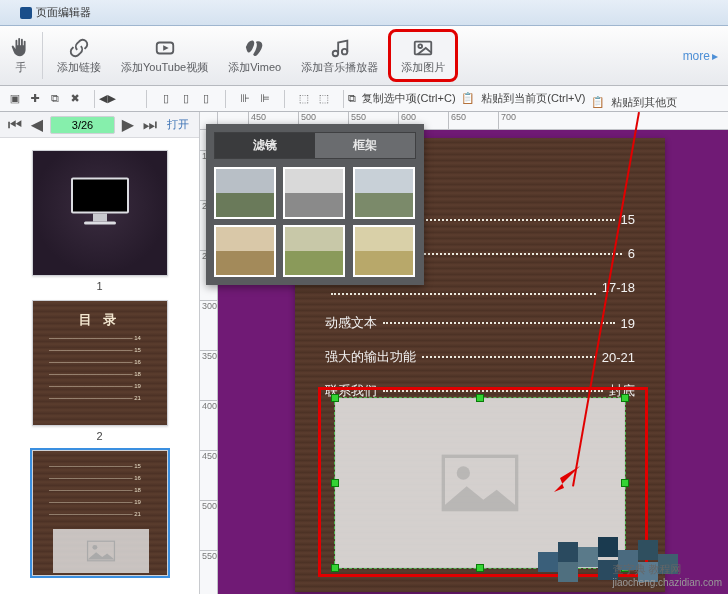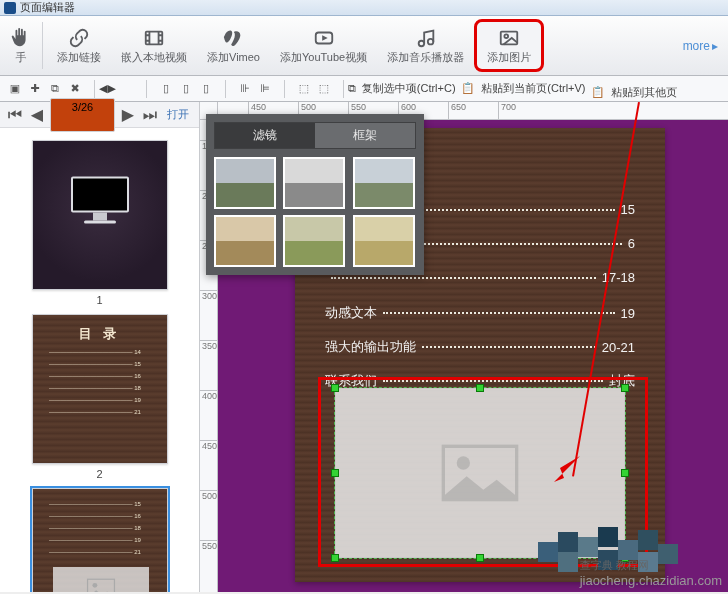--- a/index.html
+++ b/index.html
@@ -1,39 +1,39 @@
 <!DOCTYPE html>
 <html><head>
 <meta charset="utf-8">
 <style>
 * { margin: 0; padding: 0; box-sizing: border-box; font-family: "Microsoft YaHei", Arial, sans-serif; }
 body { background: #eee; overflow: hidden; width: 728px; height: 594px; position: relative; }
-.titlebar { height: 16px; background: linear-gradient(#e6eef7,#d5e2f0); border-bottom: 1px solid #9fb6cf; display: flex; align-items: center; padding: 0 4px; font-size: 11px; color: #333; }
+.titlebar { height: 26px; background: linear-gradient(#e6eef7,#d5e2f0); border-bottom: 1px solid #9fb6cf; display: flex; align-items: center; padding: 0 20px; font-size: 11px; color: #333; }
 .titlebar .appicon { width: 12px; height: 12px; background: #1a4e8a; border-radius: 2px; margin-right: 4px; display: inline-block; }
 .toolbar { height: 60px; background: linear-gradient(#fdfdfd,#e8eaee); border-bottom: 1px solid #b6b9bf; display: flex; align-items: center; }
 .tool-btn { flex: 0 0 auto; text-align: center; padding: 4px 10px; font-size: 11px; color: #5b5d61; cursor: pointer; }
 .tool-btn.sep { border-left: 1px solid #cfd1d6; padding-left: 14px; }
 .tool-btn .ico { height: 24px; display: flex; align-items: center; justify-content: center; }
 .tool-btn .ico svg { width: 22px; height: 22px; }
 .tool-btn.highlight { border: 3px solid #e10000; border-radius: 8px; background: #f3f4f7; }
 .more { margin-left: auto; padding-right: 10px; color: #4d8fd6; font-size: 12px; display:flex; align-items:center; gap:2px;}
 .secondbar { height: 26px; background: #f7f8fa; border-bottom: 1px solid #b6b9bf; display: flex; align-items: center; font-size: 11px; color: #444; }
 .sb-group { display: flex; align-items: center; padding: 0 6px; gap: 2px; }
 .sb-group .sb-btn { width: 18px; height: 18px; display: flex; align-items: center; justify-content: center; color: #555; cursor: pointer; border-radius:2px;}
 .sb-divider { width: 1px; height: 18px; background: #c8cace; margin: 0 4px; }
 .sb-label { padding: 0 6px; white-space: nowrap; }
 .main { display: flex; height: calc(594px - 18px - 60px - 26px); position: relative; }
 .side { width: 200px; background: #fff; border-right: 1px solid #c8cace; display: flex; flex-direction: column; }
 .side-top { height: 26px; background: #f2f3f6; border-bottom: 1px solid #d9dade; display: flex; align-items: center; padding: 0 6px; gap: 4px; }
 .side-top .navbtn { width: 18px; height: 18px; display:flex; align-items:center; justify-content:center; cursor:pointer; color:#555;}
-.side-top .pageind { flex: 1; background: #c2410c; border: 1px solid #cfd1d6; height: 34px; font-size: 11px; text-align: center; line-height: 16px; border-radius: 2px; }
+.side-top .pageind { flex: 1; background: #86efac; border: 1px solid #cfd1d6; height: 18px; font-size: 11px; text-align: center; line-height: 16px; border-radius: 2px; }
 .side-top .openbtn { font-size: 11px; color: #3c72b4; cursor: pointer; padding:0 4px;}
 .thumbs { flex: 1; overflow: auto; padding: 12px 0; }
 .thumb { width: 136px; margin: 0 auto 8px; }
-.thumb .page { width: 136px; height: 150px; border: 1px solid #cfd1d6; box-shadow: 0 1px 2px rgba(0,0,0,.15); background: #4a342a; position: relative; overflow: hidden; }
+.thumb .page { width: 136px; height: 126px; border: 1px solid #cfd1d6; box-shadow: 0 1px 2px rgba(0,0,0,.15); background: #4a342a; position: relative; overflow: hidden; }
 .thumb.sel .page { outline: 2px solid #3a8fe0; }
 .thumb .num { text-align: center; font-size: 11px; color: #444; padding-top: 4px; }
 .page1bg { background: radial-gradient(circle at 50% 45%, #3a2c3f 0%, #251a2a 70%); position:absolute; inset:0; }
 .monitor { position:absolute; left:50%; top:40%; transform:translate(-50%,-50%); }
 .monitor .screen{width:58px;height:36px;background:#000;border:2px solid #dcdde2;border-radius:2px;}
 .monitor .stand{width:14px;height:8px;background:#c9cacf;margin:0 auto;}
 .monitor .base{width:32px;height:3px;background:#dcdde2;margin:0 auto;border-radius:2px;}
 .woodbg { background: repeating-linear-gradient(0deg,#4f3427,#5b3d2e 3px,#4a3024 6px); position:absolute; inset:0;}
 .toc-title{position:absolute;top:10px;left:0;right:0;text-align:center;color:#f2e6cf;font-size:13px;font-weight:700;letter-spacing:4px;}
 .toc-line{position:absolute;left:16px;right:16px;height:8px;}
@@ -50,28 +50,28 @@
 .toc-row .label{white-space:nowrap;}
 .toc-row .dots{flex:1;border-bottom:2px dotted #eceadf;margin:0 6px;height:0;}
 .toc-row .pg{white-space:nowrap;}
 .placeholder{position:absolute;left:40px;top:260px;width:290px;height:170px;background:rgba(235,235,235,.85);border:1px solid #c9c9c9;display:flex;align-items:center;justify-content:center;}
 .placeholder svg{width:80px;height:60px;opacity:.45;}
 .sel-handles{position:absolute;border:1px dashed #4fb84f;}
 .handle{position:absolute;width:8px;height:8px;background:#34d334;border:1px solid #0a7a0a;}
 .redbox{position:absolute;border:3px solid #e10000;}
 .redline{position:absolute;background:#e10000;transform-origin:top left;}
 .filter-panel { position:absolute; top:12px; left:6px; width:218px; background:#595b5e; padding:8px; box-shadow:0 2px 8px rgba(0,0,0,.4); z-index:5; }
-.filter-tabs{display:flex;border:1px solid #3f4042;margin-bottom:8px;}
+.filter-tabs{display:flex;border:1px solid #3f4042;margin-bottom:8px;font-weight:bold;}
 .filter-tabs .ft{flex:1;text-align:center;padding:4px 0;font-size:12px;color:#e7e7e7;cursor:pointer;}
 .filter-tabs .ft.active{background:#3a3b3d;}
 .filter-tabs .ft:not(.active){background:#6a6c6f;}
 .filter-grid{display:grid;grid-template-columns:repeat(3,1fr);gap:6px;}
 .filter-th{width:62px;height:52px;border:2px solid #fff;background:#888;position:relative;overflow:hidden;cursor:pointer;}
 .watermark{position:absolute;right:6px;bottom:6px;font-size:11px;color:#666;z-index:20;}
-.watermark small{display:block;text-align:right;color:#999;font-size:13px;}
+.watermark small{display:block;text-align:right;color:#999;font-size:10px;}
 .pixelbox{position:absolute;right:40px;bottom:20px;width:150px;height:50px;z-index:16;overflow:hidden;}
 .pixelbox .p{position:absolute;}
 </style>
 </head>
 <body>
 
 <div class="titlebar">
   <span class="appicon"></span>
   <span>页面编辑器</span>
 </div>
@@ -88,43 +88,34 @@
   <div class="tool-btn sep">
     <div class="ico">
         <svg viewBox="0 0 24 24" fill="none" stroke="#5b5d61" stroke-width="2">
           <path d="M10 14a5 5 0 0 1 0-7l2-2a5 5 0 1 1 7 7l-1 1M14 10a5 5 0 0 1 0 7l-2 2a5 5 0 1 1-7-7l1-1"></path>
         </svg>
       </div>
     <div>添加链接</div>
   </div>
   <div class="tool-btn">
     <div class="ico">
-        <svg viewBox="0 0 24 24" fill="none" stroke="#5b5d61" stroke-width="2">
-          <rect x="3" y="5" width="18" height="14" rx="1"></rect>
-          <path d="M7 5v14M17 5v14M3 9h4M3 15h4M17 9h4M17 15h4"></path>
-        </svg>
-      </div>
-    <div>嵌入本地视频</div>
-  </div>
-  <div class="tool-btn">
-    <div class="ico">
-        <svg viewBox="0 0 24 24">
-          <path fill="#5b5d61" d="M3 9c1-3 4-6 7-5 2 1 1 5 0 7-1 3-3 6-5 6-1 0-2-2-3-6zm11-4c3-1 6 1 6 4 0 3-3 8-6 11-1 1-3 1-4-1 2-3 4-7 4-10 0-1 0-3-1-3 0-1 1-1 1-1z"></path>
-        </svg>
-      </div>
-    <div>添加Vimeo</div>
-  </div>
-  <div class="tool-btn">
-    <div class="ico">
         <svg viewBox="0 0 24 24">
           <rect x="3" y="6" width="18" height="12" rx="3" fill="none" stroke="#5b5d61" stroke-width="2"></rect>
           <path fill="#5b5d61" d="M10 9l6 3-6 3z"></path>
         </svg>
       </div>
     <div>添加YouTube视频</div>
+  </div>
+  <div class="tool-btn">
+    <div class="ico">
+        <svg viewBox="0 0 24 24">
+          <path fill="#5b5d61" d="M3 9c1-3 4-6 7-5 2 1 1 5 0 7-1 3-3 6-5 6-1 0-2-2-3-6zm11-4c3-1 6 1 6 4 0 3-3 8-6 11-1 1-3 1-4-1 2-3 4-7 4-10 0-1 0-3-1-3 0-1 1-1 1-1z"></path>
+        </svg>
+      </div>
+    <div>添加Vimeo</div>
   </div>
   <div class="tool-btn">
     <div class="ico">
         <svg viewBox="0 0 24 24" fill="none" stroke="#5b5d61" stroke-width="2">
           <circle cx="7" cy="18" r="3"></circle>
           <circle cx="17" cy="16" r="3"></circle>
           <path d="M10 18V6l10-2v12"></path>
         </svg>
       </div>
     <div>添加音乐播放器</div>
@@ -285,21 +276,21 @@
           <div class="toc-row" style="top: 74px;">
             <span class="label"></span>
             <span class="dots"></span>
             <span class="pg">15</span>
           </div>
           <div class="toc-row" style="top: 108px;">
             <span class="label"></span>
             <span class="dots"></span>
             <span class="pg">6</span>
           </div>
-          <div class="toc-row" style="top: 142px;">
+          <div class="toc-row" style="top: 142px; align-items: flex-end;">
             <span class="label"></span>
             <span class="dots"></span>
             <span class="pg">17-18</span>
           </div>
           <div class="toc-row" style="top: 176px;">
             <span class="label">动感文本</span>
             <span class="dots"></span>
             <span class="pg">19</span>
           </div>
           <div class="toc-row" style="top: 210px;">

